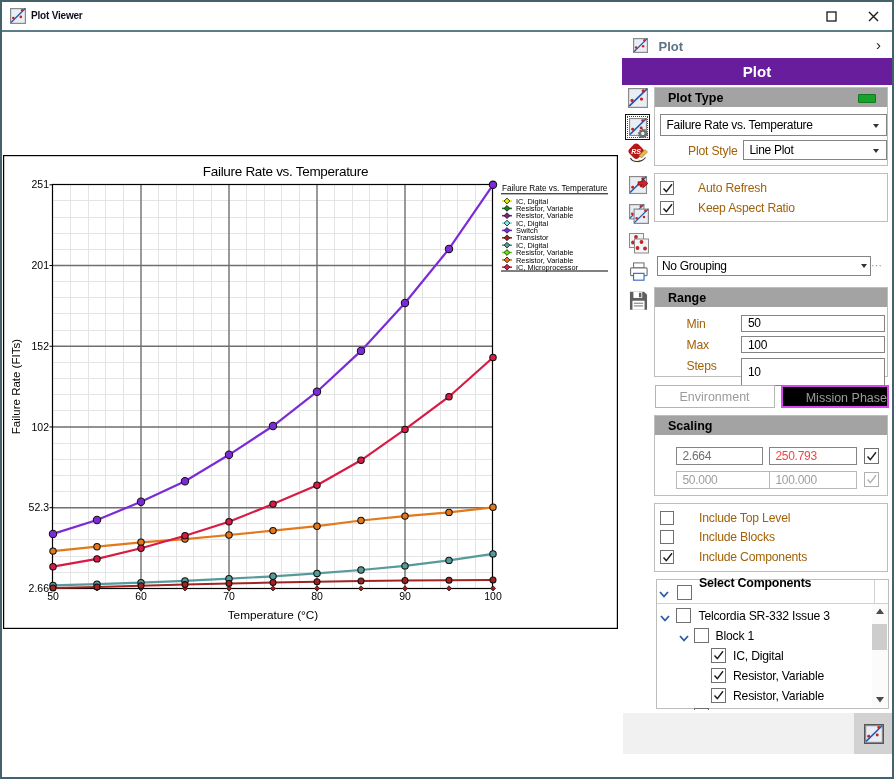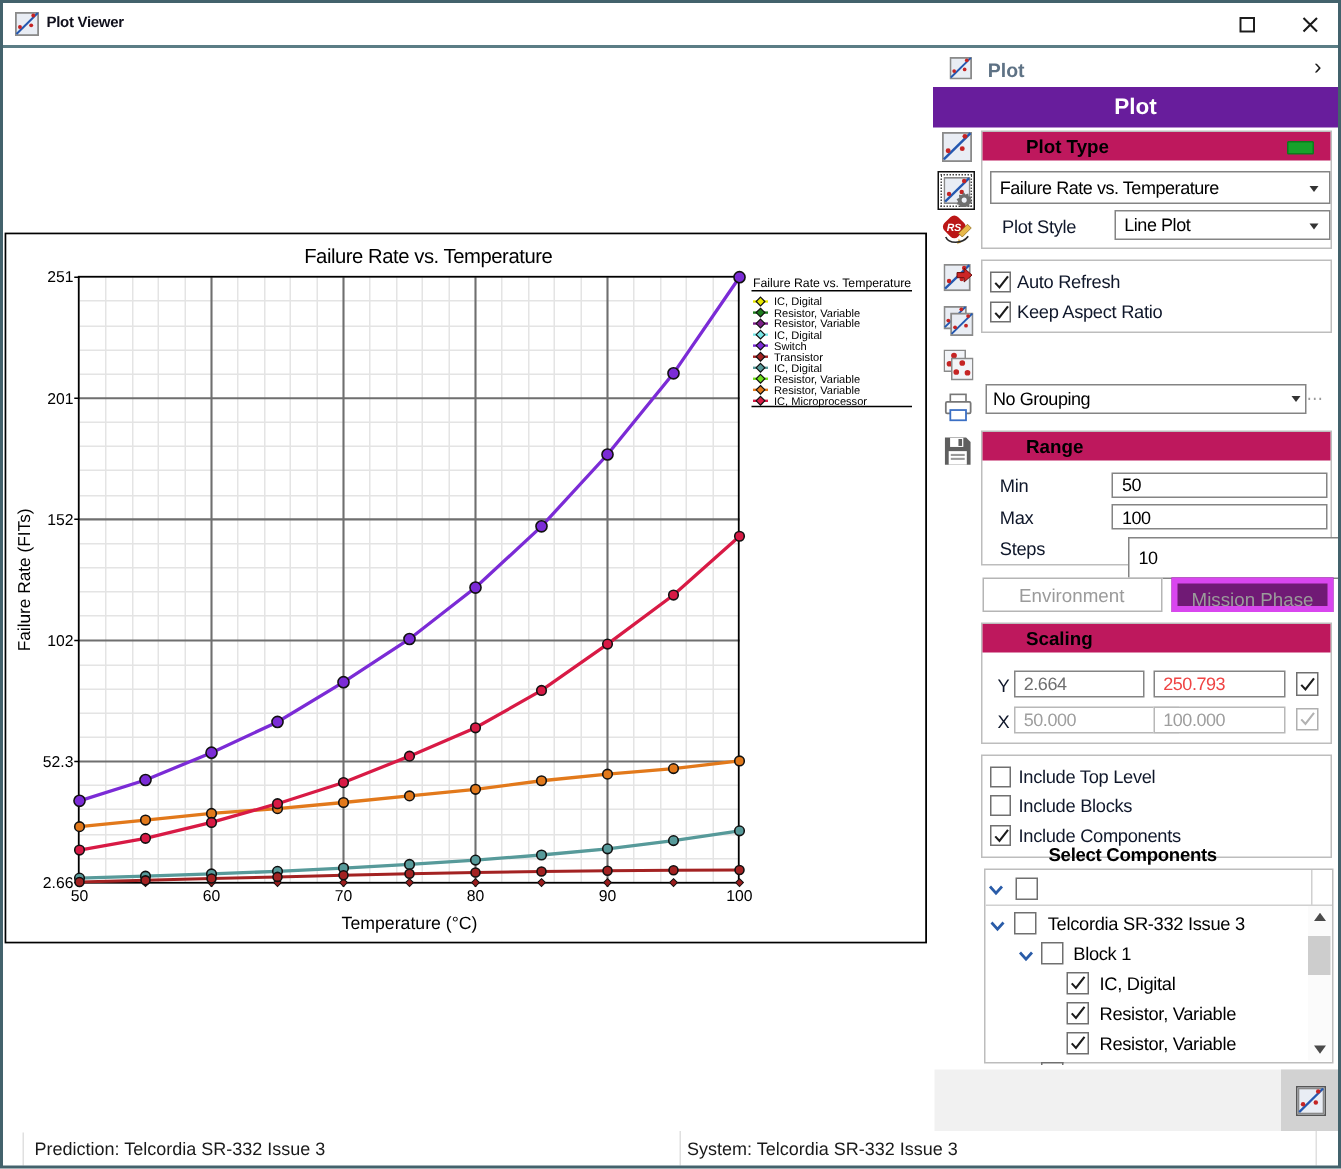--- a/index.html
+++ b/index.html
@@ -5,23 +5,23 @@
   * { margin:0; padding:0; box-sizing:border-box; }
   html,body { width:894px; height:779px; overflow:hidden; font-family:"Liberation Sans", sans-serif; background:#fff; }
   #win { position:absolute; left:0; top:0; width:894px; height:779px; background:#fff; }
   #winborder { position:absolute; left:0; top:0; width:894px; height:779px; border:2px solid #43626c; z-index:90; pointer-events:none; }
   .abs { position:absolute; }
   #titlebar { left:0; top:0; width:894px; height:31px; background:#fff; }
   #topline { position:absolute; left:0; top:30px; width:894px; height:1.5px; background:#5b7d85; z-index:60; }
   #titletext { left:31px; top:9.5px; font-size:10px; letter-spacing:-0.2px; font-weight:bold; color:#10101c; }
   #rpanel { left:622px; top:29px; width:270px; height:723px; background:#fff; }
   .sect { position:absolute; left:32px; width:234px; border:1px solid #bdbdbd; background:#fff; }
-  .sect-hdr { height:19px; background:#be185d; font-size:12.5px; font-weight:bold; color:#000; line-height:20px; padding-left:29px; }
+  .sect-hdr { height:19px; background:#a3a3a3; font-size:12.5px; font-weight:bold; color:#000; line-height:20px; padding-left:13px; }
   .inp { position:absolute; border:1px solid #848484; background:#fff; font-size:12px; letter-spacing:-0.3px; color:#000; padding-left:6px; display:flex; align-items:center; }
-  .lbl { position:absolute; font-size:12.2px; letter-spacing:-0.2px; color:#0f172a; }
+  .lbl { position:absolute; font-size:12.2px; letter-spacing:-0.2px; color:#a16207;margin-left:20px; }
   .cb { position:absolute; width:14px; height:14px; border:1px solid #707070; background:#fff; }
   .gray { color:#9b9b9b; }
   .ddarrow { position:absolute; width:0; height:0; border-left:3.6px solid transparent; border-right:3.6px solid transparent; border-top:4.2px solid #333; }
   #statusbar { left:0px; top:754px; width:890px; height:23px; background:#fff; font-size:12px; color:#1a1a1a; }
 </style>
 </head>
 <body>
 <div id="win">
   <div class="abs" id="titlebar"></div>
   <div id="topline"></div>
@@ -298,24 +298,24 @@
     <div class="abs" style="left:249px;top:230px;font-size:11px;color:#9a9a9a;letter-spacing:1px">⋯</div>
 
     <div class="sect" style="top:258px;height:89.5px">
       <div class="sect-hdr">Range</div>
     </div>
     <div class="lbl" style="left:44.5px;top:288px">Min</div>
     <div class="inp" style="left:119px;top:285.5px;width:143.5px;height:17px">50</div>
     <div class="lbl" style="left:44.5px;top:309px">Max</div>
     <div class="inp" style="left:119px;top:307px;width:143.5px;height:17px">100</div>
     <div class="lbl" style="left:44.5px;top:330px">Steps</div>
-    <div class="inp" style="left:130px;top:328.5px;width:143.5px;height:28px">10</div>
+    <div class="inp" style="left:119px;top:328.5px;width:143.5px;height:28px">10</div>
 
     <div class="abs" style="left:32.5px;top:356px;width:120px;height:23px;border:1px solid #b5b5b5;background:#fff;color:#9b9b9b;font-size:12.5px;text-align:center;line-height:23px">Environment</div>
-    <div class="abs" style="left:159px;top:356px;width:108px;height:23px;border:4px solid #d946ef;background:#701a75;color:#9b9b9b;font-size:12.5px;text-align:center;line-height:23px">Mission Phase</div>
+    <div class="abs" style="left:159px;top:356px;width:108px;height:23px;border:2px solid #d946ef;background:#000000;color:#9b9b9b;font-size:12.5px;text-align:right;line-height:23px">Mission Phase</div>
 
     <div class="sect" style="top:385.5px;height:81px">
       <div class="sect-hdr">Scaling</div>
     </div>
     <div class="lbl" style="left:43px;top:420.5px">Y</div>
     <div class="inp gray" style="left:53.5px;top:418px;width:87.5px;height:18px;color:#6f6f6f">2.664</div>
     <div class="inp gray" style="left:146.5px;top:418px;width:88.5px;height:18px;color:#ef4444">250.793</div>
     <div class="cb" style="left:241.5px;top:419px;width:15.5px;height:15.5px"></div>
       <svg class="abs" style="left:244px;top:421.5px" width="12" height="11" viewBox="0 0 12 11">
         <path d="M1.5 5.6 L4.3 8.6 L10 1.2" fill="none" stroke="#1c1c1c" stroke-width="1.4"></path>
@@ -340,21 +340,21 @@
     <div class="lbl" style="left:57px;top:520.5px">Include Components</div>
 
     <div class="sect" style="top:549.5px;height:130.5px;left:33.5px;width:233.5px;overflow:hidden">
       <div style="position:absolute;left:0;top:0;width:100%;height:24.5px;border-bottom:1px solid #d0d0d0"></div>
       <div style="position:absolute;left:217px;top:0;width:1px;height:24.5px;background:#d0d0d0"></div>
     </div>
     <div class="abs" style="left:37px;top:556px;width:10px;height:10px"><svg width="10" height="10">
           <path d="M1 3 L5 7.5 L9 3" fill="none" stroke="#2a5ca8" stroke-width="1.8"></path>
         </svg></div>
     <div class="cb" style="left:54.5px;top:555.5px;width:15px;height:15px"></div>
-    <div class="abs" style="left:77px;top:534px;font-size:12.4px;letter-spacing:-0.2px;font-weight:bold;color:#000">Select Components</div>
+    <div class="abs" style="left:77px;top:547px;font-size:12.4px;letter-spacing:-0.2px;font-weight:bold;color:#000">Select Components</div>
 
     <div class="abs" style="left:37.5px;top:580px;width:10px;height:10px"><svg width="10" height="10">
           <path d="M1 3 L5 7.5 L9 3" fill="none" stroke="#2a5ca8" stroke-width="1.8"></path>
         </svg></div>
     <div class="cb" style="left:54px;top:578.5px;width:15px;height:15px"></div>
     <div class="abs" style="left:76.5px;top:579.5px;font-size:12.2px;letter-spacing:-0.2px">Telcordia SR-332 Issue 3</div>
 
     <div class="abs" style="left:56.5px;top:600px;width:10px;height:10px"><svg width="10" height="10">
           <path d="M1 3 L5 7.5 L9 3" fill="none" stroke="#2a5ca8" stroke-width="1.8"></path>
         </svg></div>
@@ -392,21 +392,14 @@
     <div class="abs" style="left:231.5px;top:684px;width:38px;height:41px;background:#d2d2d2"></div>
     <div class="abs" style="left:241.5px;top:695px;width:20px;height:20px;border:1px solid #555;background:#eef1f8"><svg width="18" height="18" viewBox="0 0 18 18">
           <rect x="0.6" y="0.6" width="16.8" height="16.8" fill="#e9edf4" stroke="#8a8a8a" stroke-width="1.2"></rect>
           <line x1="1.1" y1="16.4" x2="17.1" y2="0.7" stroke="#2458b0" stroke-width="1.53"></line>
           <circle cx="3.7" cy="11.2" r="1.48" fill="#c52424"></circle>
           <circle cx="12.2" cy="10.0" r="1.48" fill="#c52424"></circle>
           <circle cx="13.8" cy="2.6" r="1.48" fill="#c52424"></circle>
         </svg></div>
   </div>
 
-  <div class="abs" id="statusbar">
-    <div class="abs" style="left:15.4px;top:0.5px;width:1px;height:22px;background:#e0e0e0"></div>
-    <div class="abs" style="left:452.5px;top:0px;width:1px;height:23px;background:#e0e0e0"></div>
-    <div class="abs" style="left:877.3px;top:0px;width:1px;height:23px;background:#e0e0e0"></div>
-    <div class="abs" style="left:23px;top:5px">Prediction: Telcordia SR-332 Issue 3</div>
-    <div class="abs" style="left:458px;top:5px">System: Telcordia SR-332 Issue 3</div>
-  </div>
 </div>
   <div id="winborder"></div>
 
 </body></html>

